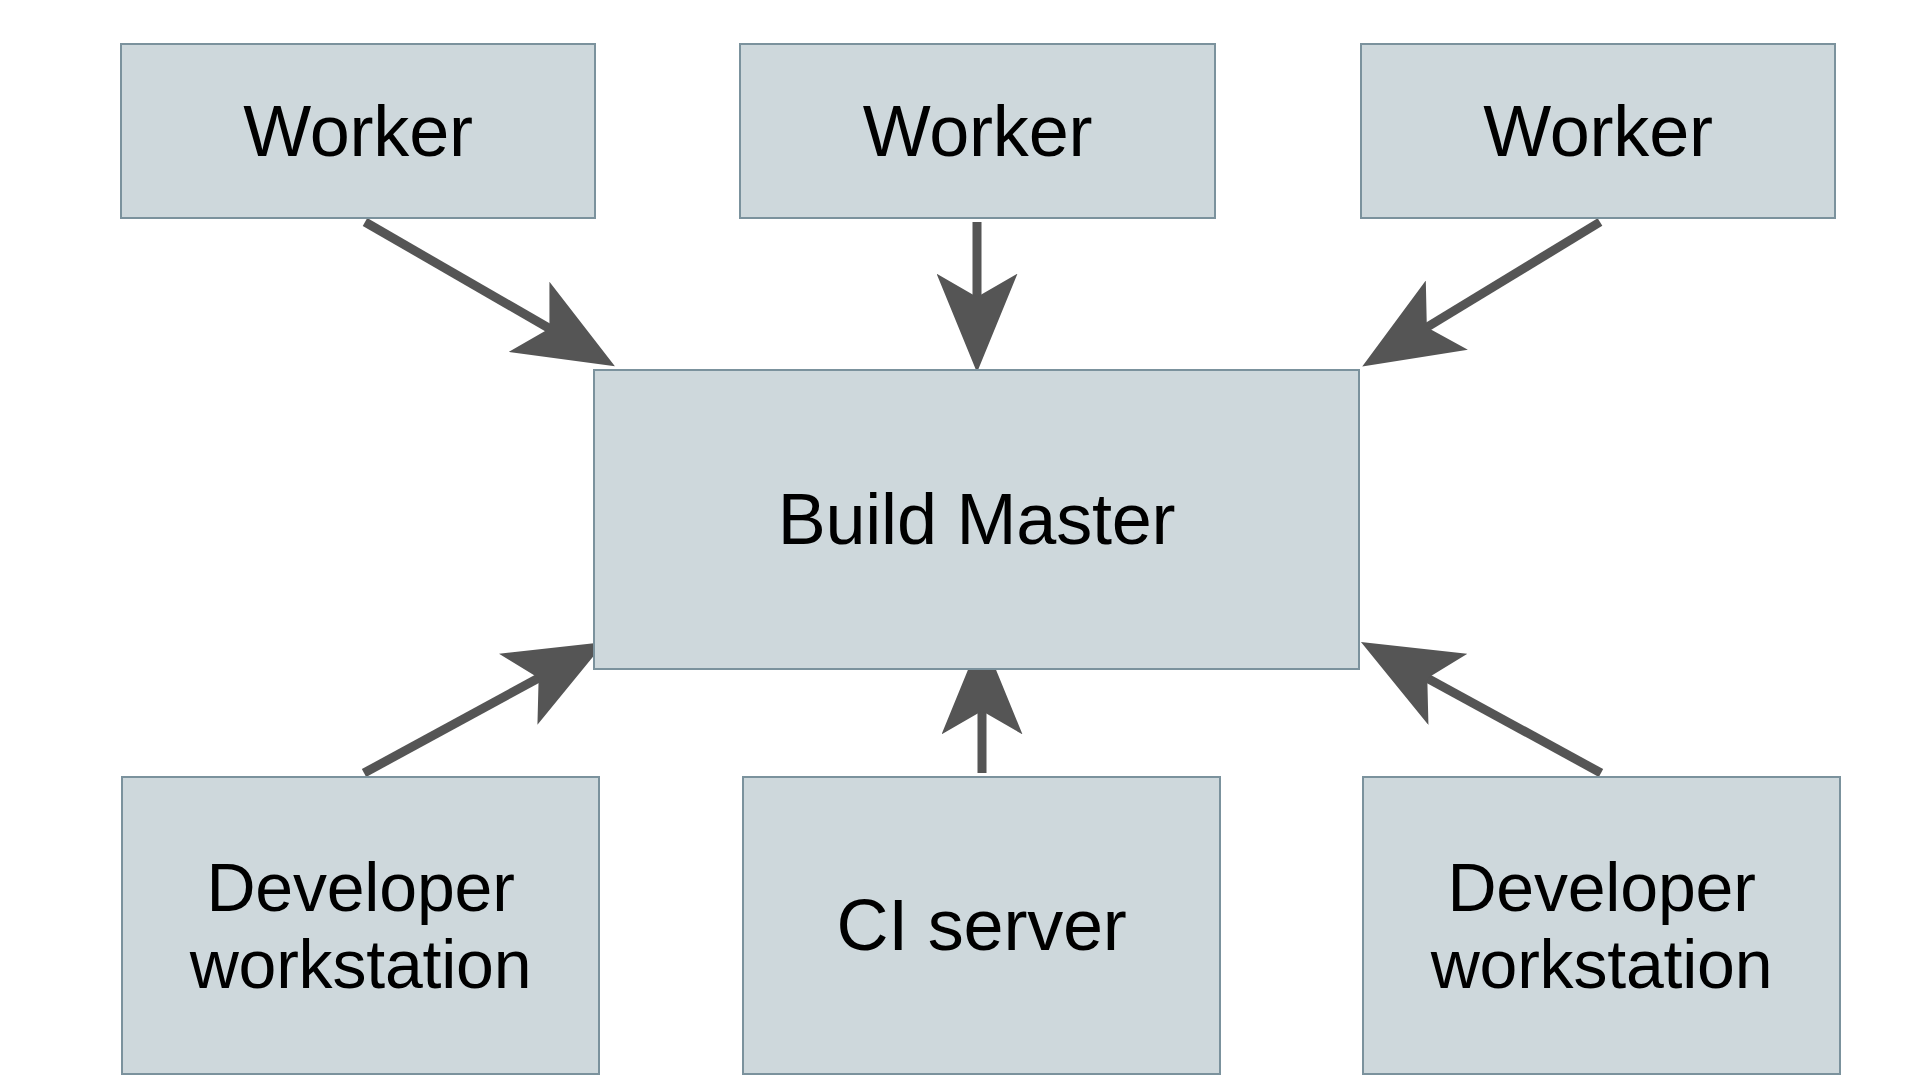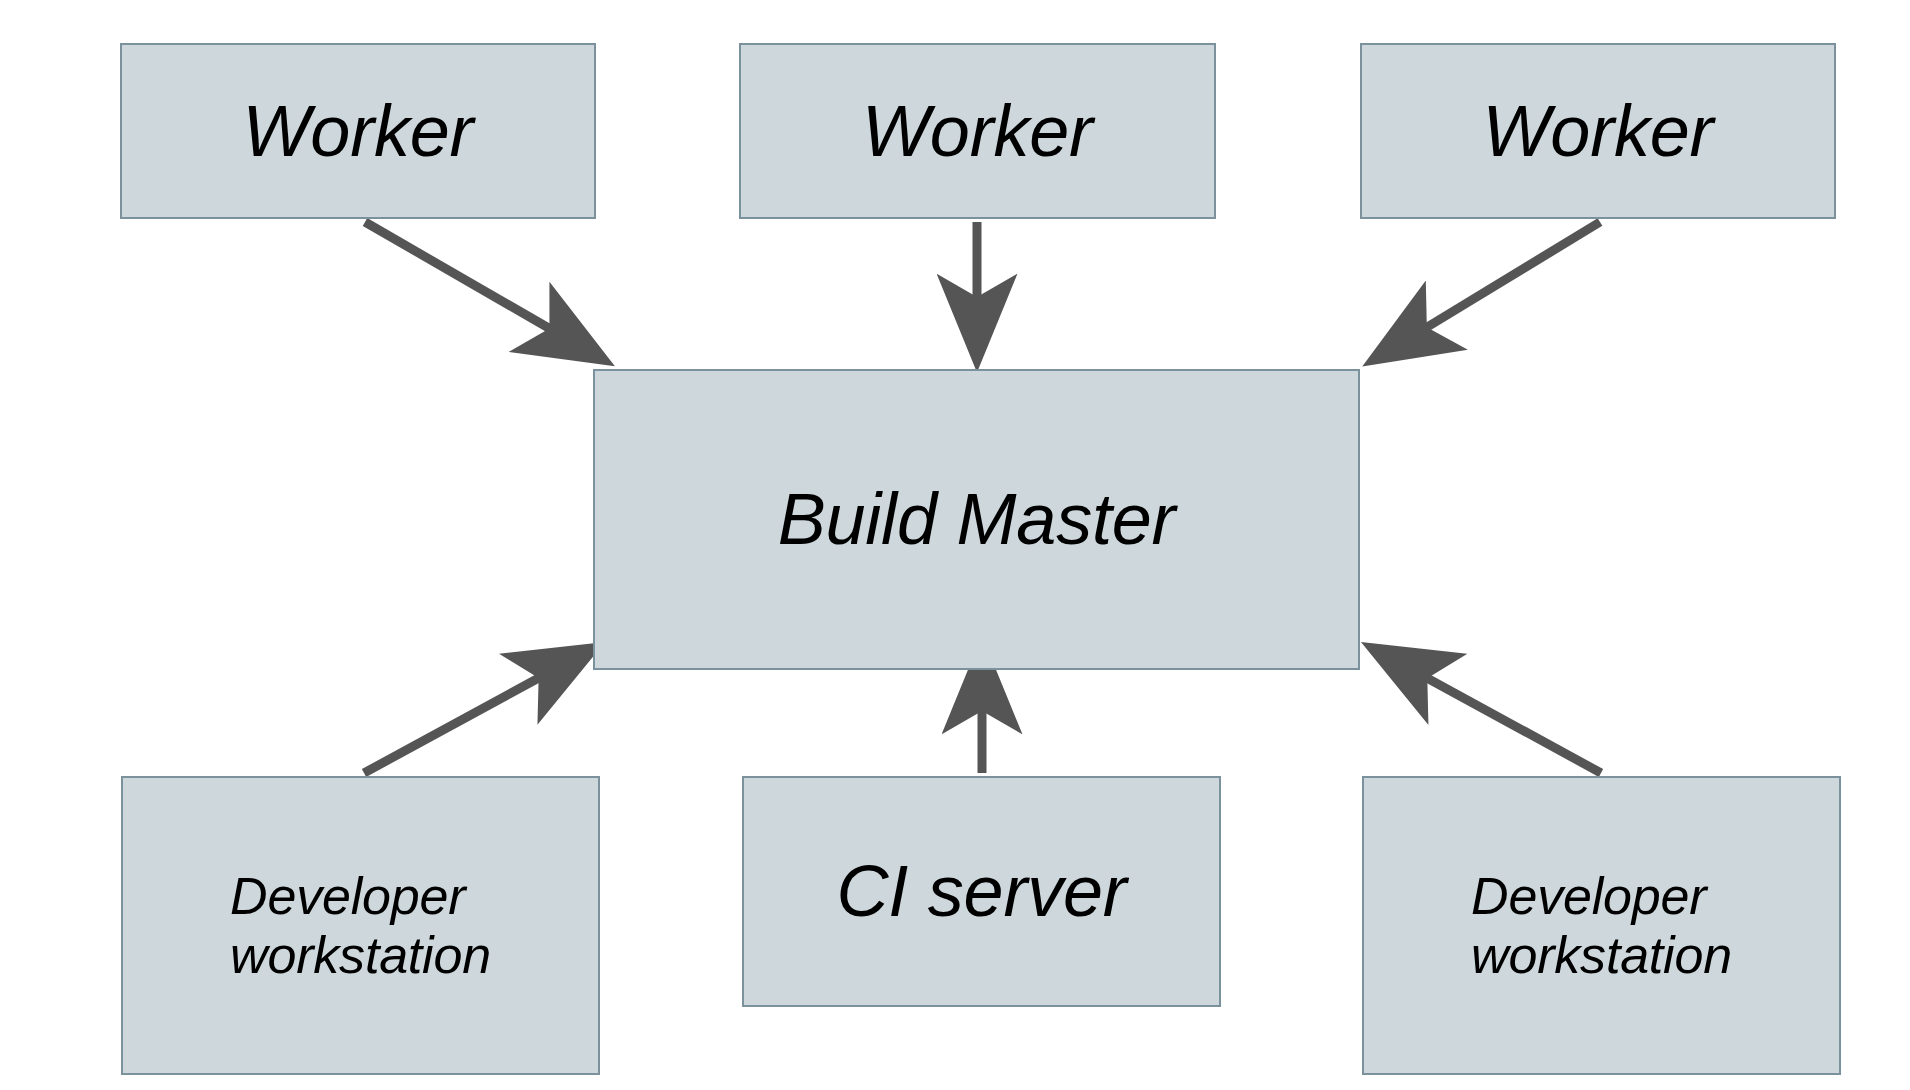--- a/index.html
+++ b/index.html
@@ -27,21 +27,21 @@
     pointer-events: none;
   }
   .node {
     position: absolute;
     box-sizing: border-box;
     background: #ced8dc;
     border: 2px solid #7b929d;
     display: flex;
     align-items: center;
     justify-content: center;
-    font-style: italic;
+    text-align: center;
   }
   .node-label {
     color: #000000;
     font-family: "Liberation Sans", sans-serif;
     font-weight: 400;
     line-height: 1.12;
     white-space: pre-line;
     letter-spacing: -0.2px;
   }
   
@@ -51,24 +51,24 @@
   #node-worker-1 .node-label,
   #node-worker-2 .node-label,
   #node-worker-3 .node-label { font-size: 72px; }
 
   
   #node-build-master { left: 593px; top: 369px; width: 767px; height: 301px; }
   #node-build-master .node-label { font-size: 72px; }
 
   
   #node-dev-ws-1 { left: 121px;  top: 776px; width: 479px; height: 299px; }
-  #node-ci-server { left: 742px;  top: 776px; width: 479px; height: 231px; }
+  #node-ci-server { left: 742px;  top: 776px; width: 479px; height: 299px; }
   #node-dev-ws-2 { left: 1362px; top: 776px; width: 479px; height: 299px; }
   #node-dev-ws-1 .node-label,
-  #node-dev-ws-2 .node-label { font-size: 52px; }
+  #node-dev-ws-2 .node-label { font-size: 68px; }
   #node-ci-server .node-label { font-size: 72px; }
 </style>
 </head>
 <body>
 
 <div id="canvas">
 
   <svg class="edge-layer" viewBox="0 0 1910 1090" width="1910" height="1090" xmlns="http://www.w3.org/2000/svg">
     <defs>
       <marker id="arrowhead" markerWidth="11" markerHeight="9" refX="9.6" refY="4.5" orient="auto" markerUnits="strokeWidth">

